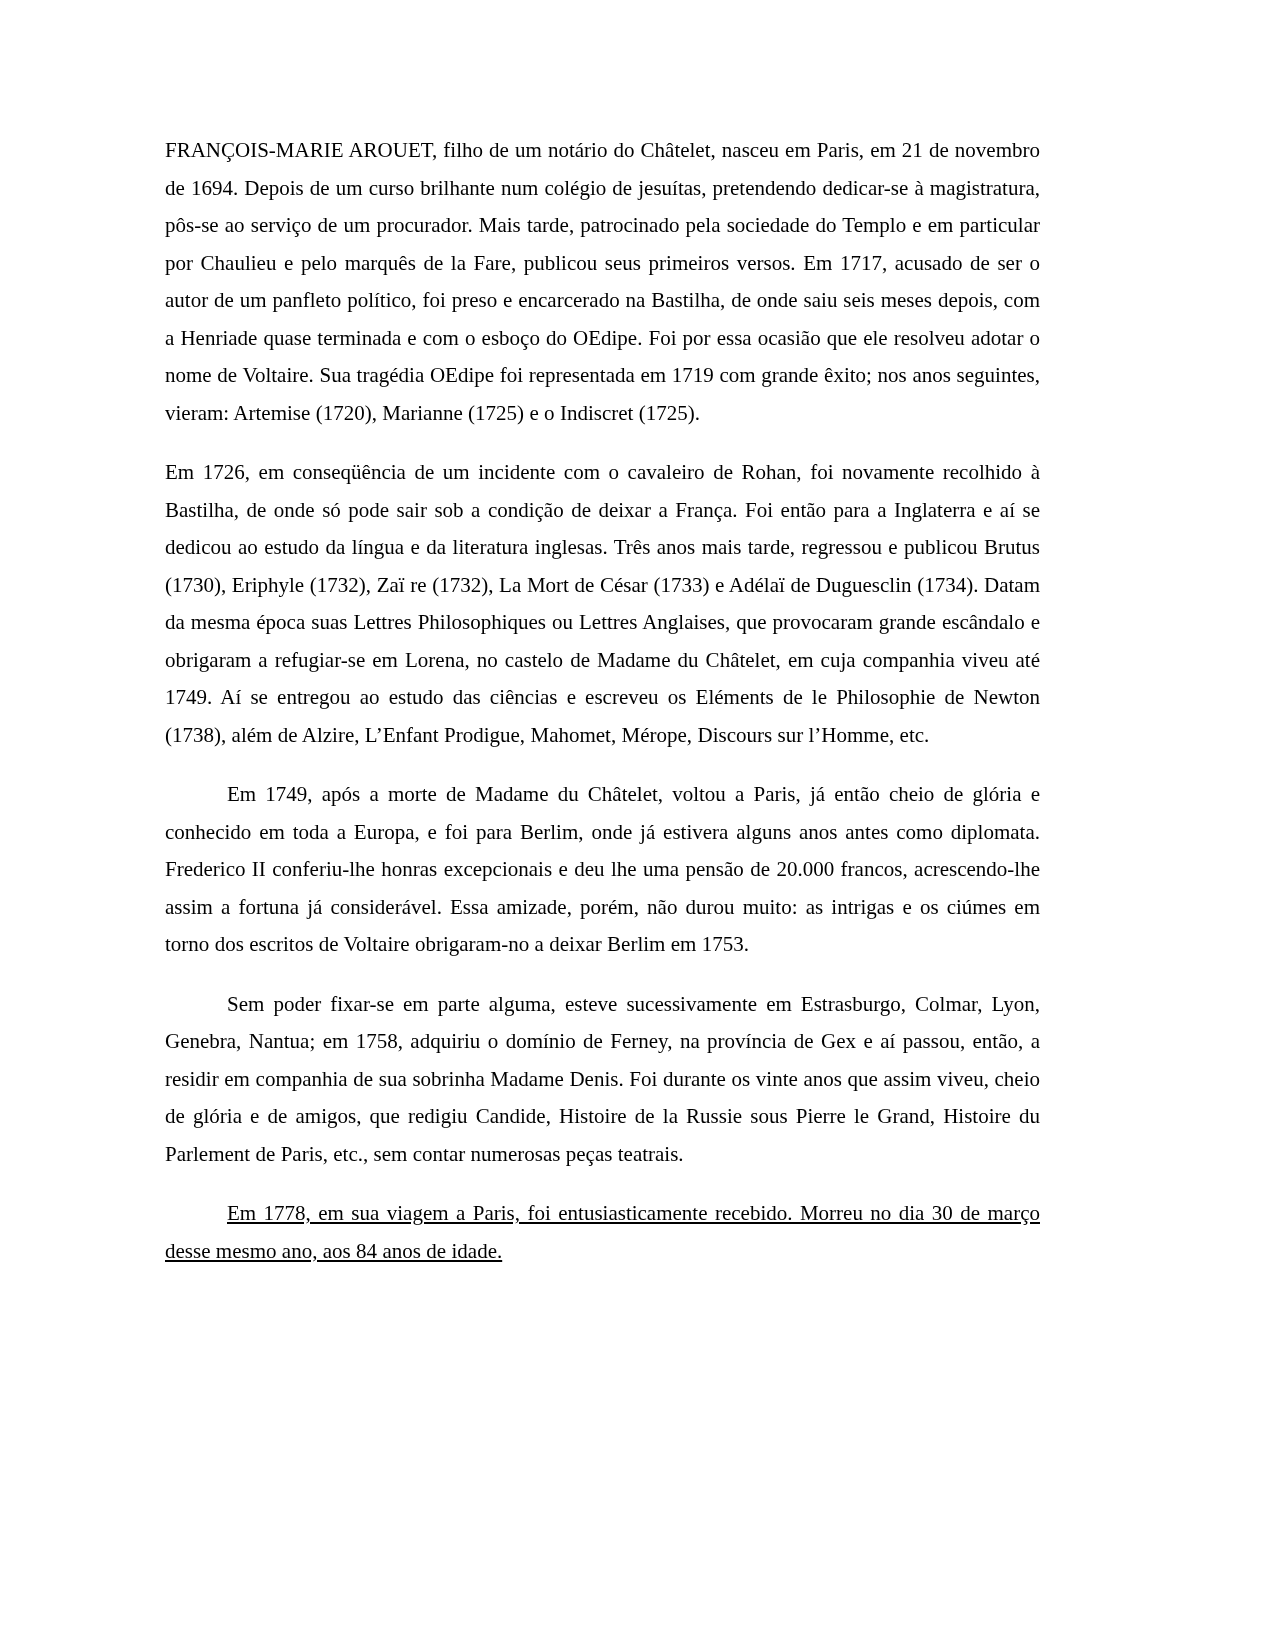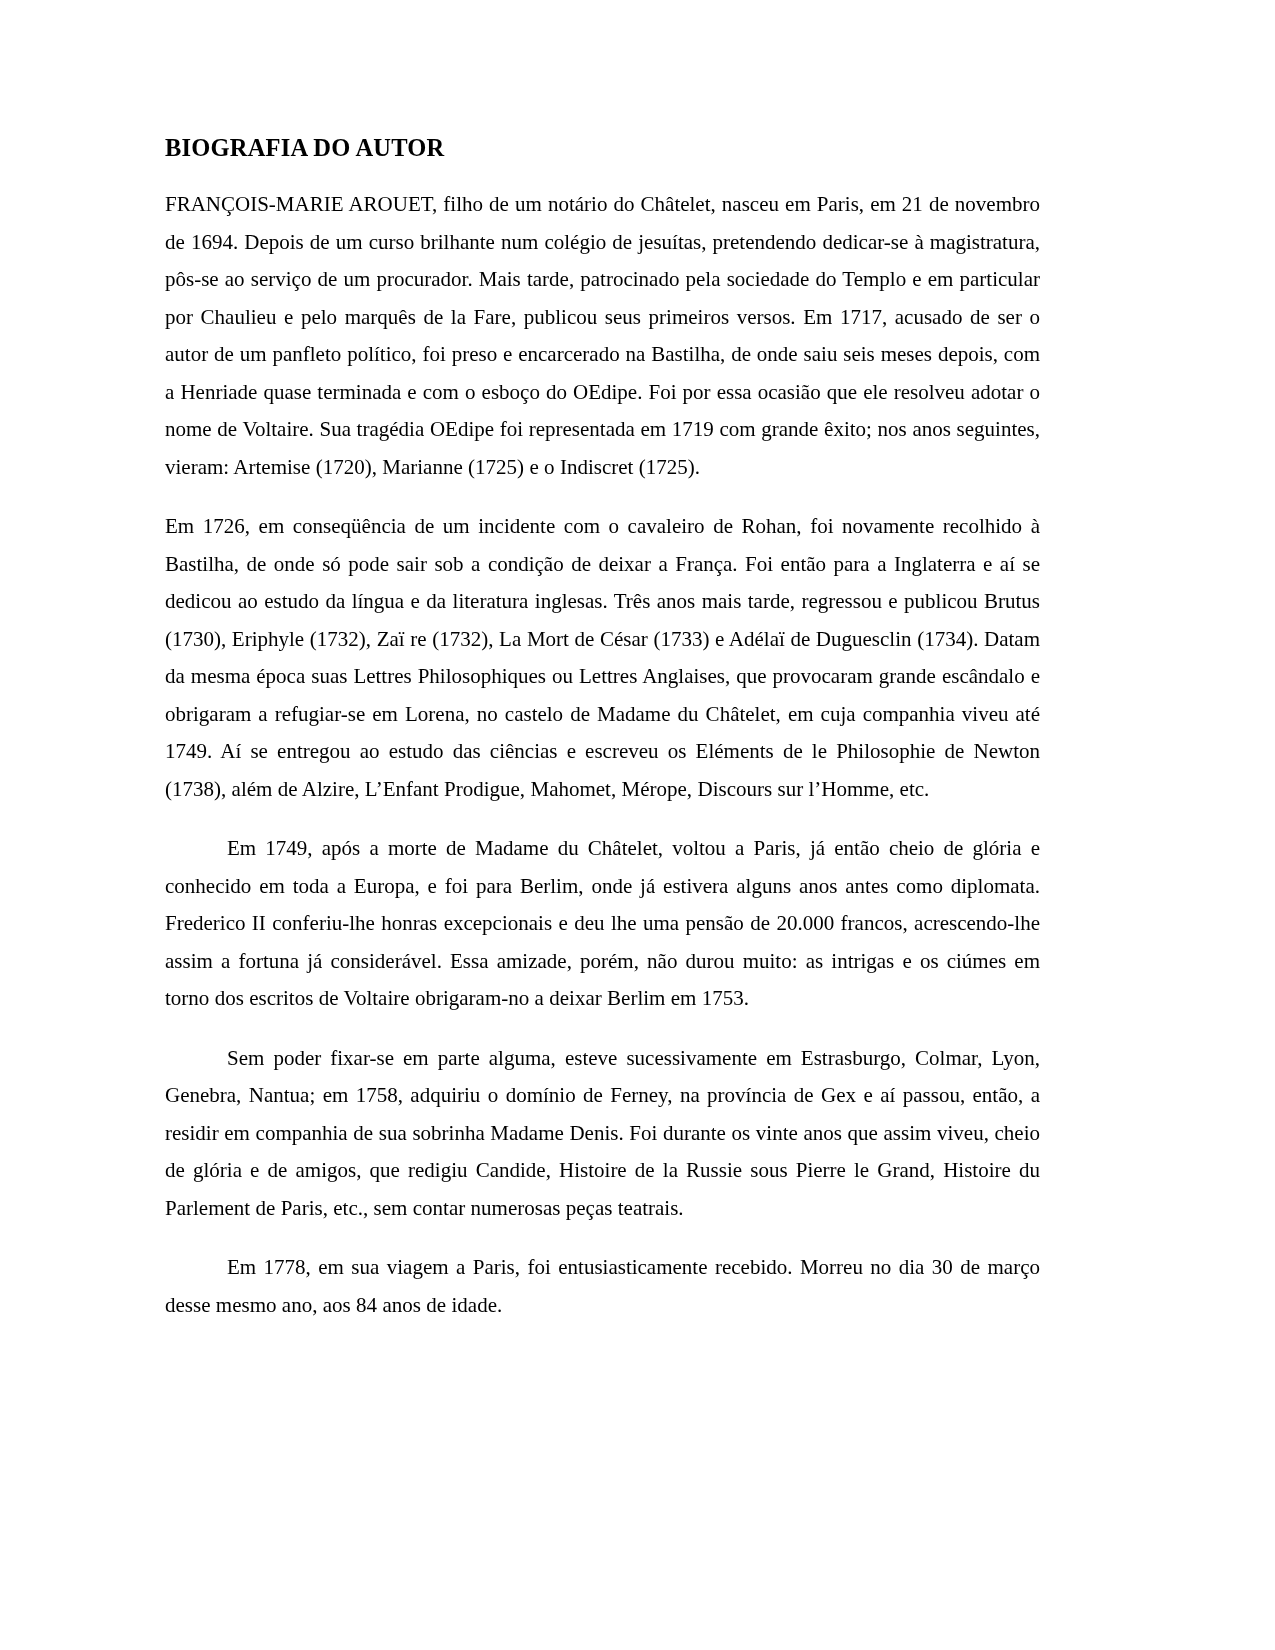--- a/index.html
+++ b/index.html
@@ -42,29 +42,29 @@
     text-justify: inter-word;
     margin: 0 0 22px 0;
     word-spacing: 0.1px;
     hyphens: none;
   }
   p.para.indent {
     text-indent: 62px;
   }
   p.para:last-child {
     margin-bottom: 12px;
+    text-decoration: underline;
   }
 </style>
 </head>
 <body>
 
 <div class="page">
   <div class="content">
 
-    <h1 class="doc-title">BIOGRAFIA DO AUTOR</h1>
 
     <p class="para">FRANÇOIS-MARIE AROUET, filho de um notário do Châtelet, nasceu em Paris, em 21 de novembro de 1694. Depois de um curso brilhante num colégio de jesuítas, pretendendo dedicar-se à magistratura, pôs-se ao serviço de um procurador. Mais tarde, patrocinado pela sociedade do Templo e em particular por Chaulieu e pelo marquês de la Fare, publicou seus primeiros versos. Em 1717, acusado de ser o autor de um panfleto político, foi preso e encarcerado na Bastilha, de onde saiu seis meses depois, com a Henriade quase terminada e com o esboço do OEdipe. Foi por essa ocasião que ele resolveu adotar o nome de Voltaire. Sua tragédia OEdipe foi representada em 1719 com grande êxito; nos anos seguintes, vieram: Artemise (1720), Marianne (1725) e o Indiscret (1725).</p>
 
     <p class="para">Em 1726, em conseqüência de um incidente com o cavaleiro de Rohan, foi novamente recolhido à Bastilha, de onde só pode sair sob a condição de deixar a França. Foi então para a Inglaterra e aí se dedicou ao estudo da língua e da literatura inglesas. Três anos mais tarde, regressou e publicou Brutus (1730), Eriphyle (1732), Zaï re (1732), La Mort de César (1733) e Adélaï de Duguesclin (1734). Datam da mesma época suas Lettres Philosophiques ou Lettres Anglaises, que provocaram grande escândalo e obrigaram a refugiar-se em Lorena, no castelo de Madame du Châtelet, em cuja companhia viveu até 1749. Aí se entregou ao estudo das ciências e escreveu os Eléments de le Philosophie de Newton (1738), além de Alzire, L’Enfant Prodigue, Mahomet, Mérope, Discours sur l’Homme, etc.</p>
 
     <p class="para indent">Em 1749, após a morte de Madame du Châtelet, voltou a Paris, já então cheio de glória e conhecido em toda a Europa, e foi para Berlim, onde já estivera alguns anos antes como diplomata. Frederico II conferiu-lhe honras excepcionais e deu lhe uma pensão de 20.000 francos, acrescendo-lhe assim a fortuna já considerável. Essa amizade, porém, não durou muito: as intrigas e os ciúmes em torno dos escritos de Voltaire obrigaram-no a deixar Berlim em 1753.</p>
 
     <p class="para indent">Sem poder fixar-se em parte alguma, esteve sucessivamente em Estrasburgo, Colmar, Lyon, Genebra, Nantua; em 1758, adquiriu o domínio de Ferney, na província de Gex e aí passou, então, a residir em companhia de sua sobrinha Madame Denis. Foi durante os vinte anos que assim viveu, cheio de glória e de amigos, que redigiu Candide, Histoire de la Russie sous Pierre le Grand, Histoire du Parlement de Paris, etc., sem contar numerosas peças teatrais.</p>
 
     <p class="para indent">Em 1778, em sua viagem a Paris, foi entusiasticamente recebido. Morreu no dia 30 de março desse mesmo ano, aos 84 anos de idade.</p>

